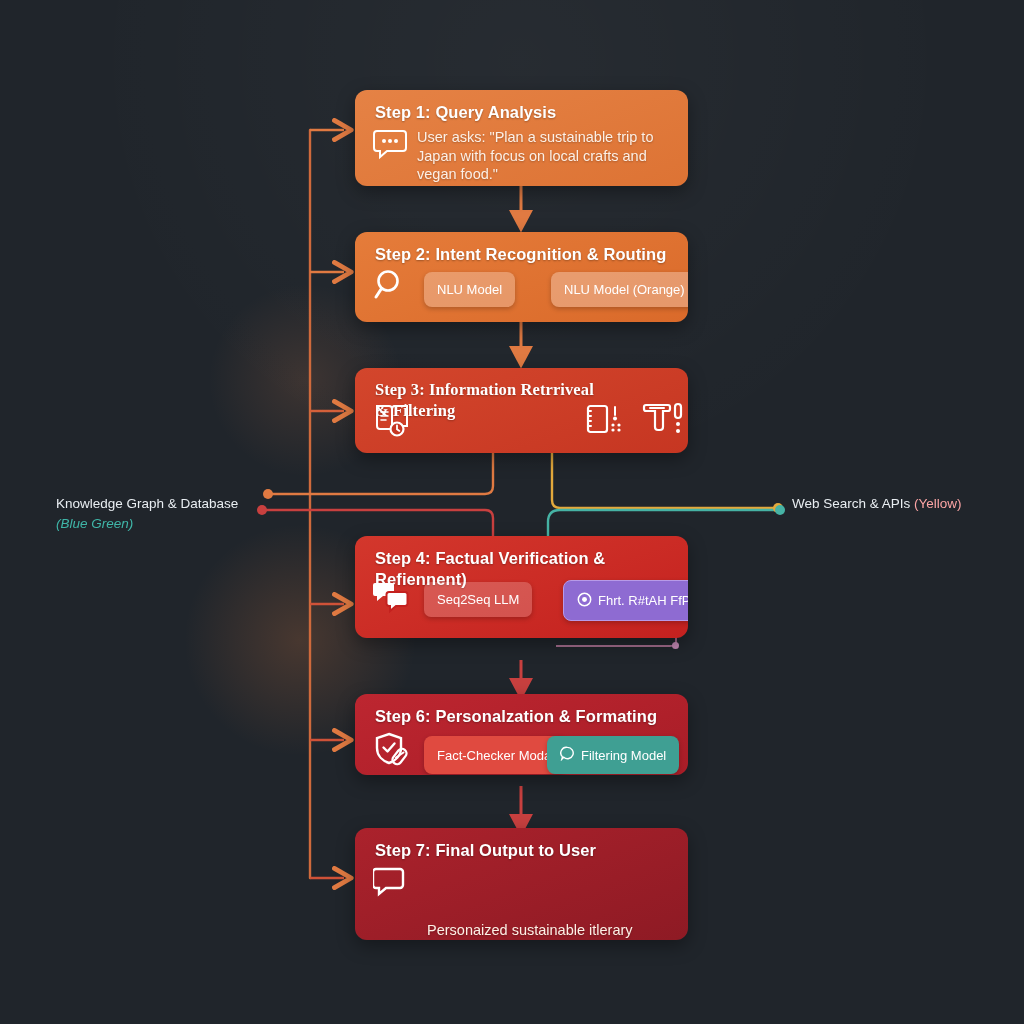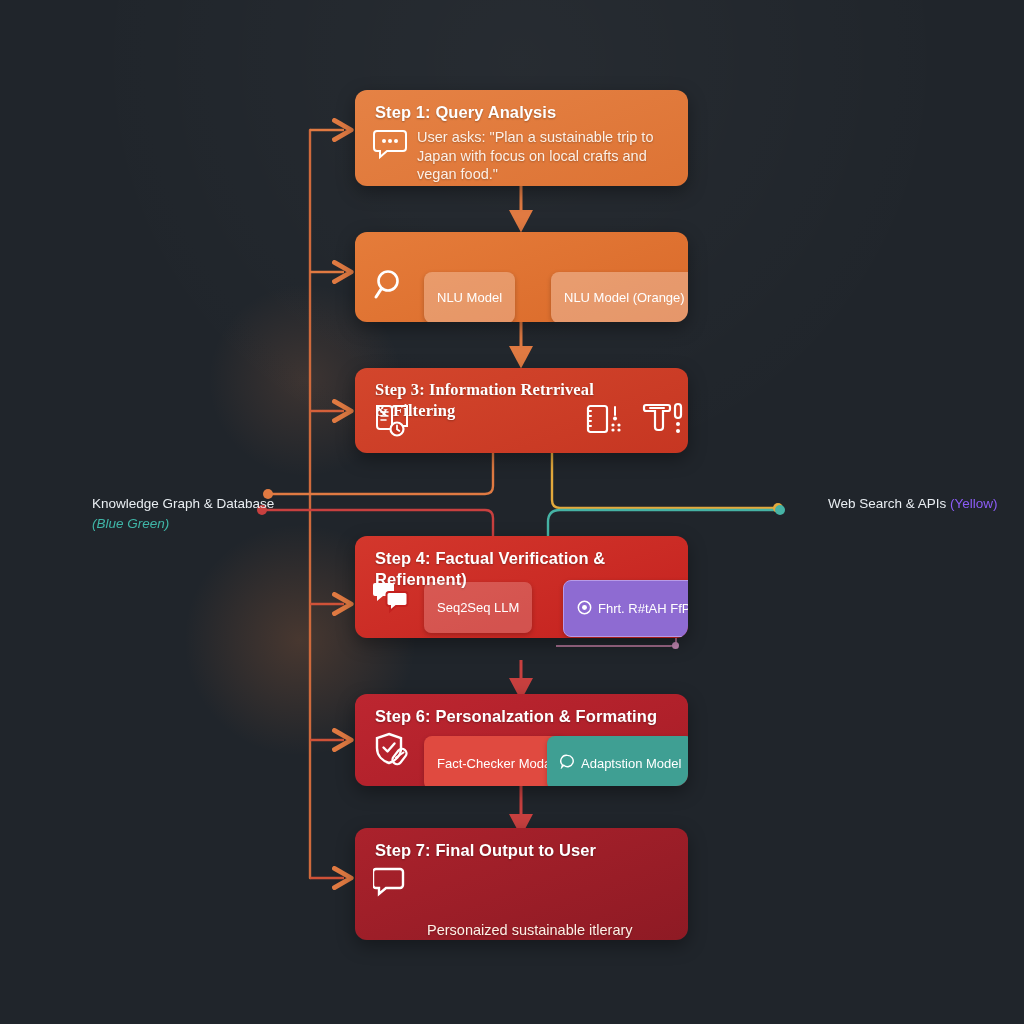--- a/index.html
+++ b/index.html
@@ -28,29 +28,29 @@
   }
   .box .desc{
     position:absolute;color:#fdf0e6;font-size:14.5px;line-height:1.28;
     text-shadow:0 1px 2px rgba(0,0,0,.25);
   }
   .icoL{position:absolute;left:18px;}
   .icoR{position:absolute;}
 
   .badge{
     position:absolute;display:flex;align-items:center;gap:6px;
-    border-radius:8px;padding:12px 13px;height:27px;
+    border-radius:8px;padding:4px 13px;height:27px;
     color:#fff;font-size:13px;white-space:nowrap;
     box-shadow:0 2px 5px rgba(0,0,0,.22);
   }
 
   
-  .sideLabel{position:absolute;font-size:13.5px;color:#e9eef2;line-height:1.45;margin-left:36px;}
+  .sideLabel{position:absolute;font-size:13.5px;color:#e9eef2;line-height:1.45;}
   .sideLabel .accentTeal{color:#3fb6a8;font-style:italic;}
-  .sideLabel .accentYellow{color:#8b5cf6;}
+  .sideLabel .accentYellow{color:#fca5a5;}
 
   
   .dot{position:absolute;border-radius:50%;}
   svg.wires{position:absolute;left:0;top:0;width:1024px;height:1024px;pointer-events:none;}
 </style>
 </head>
 <body>
 
 <div class="stage">
 
@@ -124,20 +124,21 @@
         <path d="M4,3 h26 a3,3 0 0 1 3,3 v14 a3,3 0 0 1 -3,3 H14 l-7,6 v-6 H4 a3,3 0 0 1 -3,-3 V6 a3,3 0 0 1 3,-3 z" stroke="#ffffff" stroke-width="2" fill="none"></path>
         <circle cx="11" cy="13" r="2" fill="#fff"></circle>
           <circle cx="17" cy="13" r="2" fill="#fff"></circle>
           <circle cx="23" cy="13" r="2" fill="#fff"></circle>
       </svg>
     </span>
     <div class="desc" style="left:62px;top:38px;width:262px;">User asks: "Plan a sustainable trip to Japan with focus on local crafts and vegan food."</div>
   </div>
 
   <div class="box" style="left:355px;top:232px;width:333px;height:90px;background:linear-gradient(160deg,#e57c3a 0%,#da6a2a 100%);">
+    <div class="title">Step 2: Intent Recognition &amp; Routing</div>
     <span class="icoL" style="top:36px;">
       <svg width="34" height="34" viewBox="0 0 34 34" fill="none">
         <circle cx="15" cy="13" r="9.5" stroke="#fff" stroke-width="2.6"></circle>
         <path d="M8.5,20.5 L3,29" stroke="#fff" stroke-width="3" stroke-linecap="round"></path>
       </svg>
     </span>
     <div class="badge" style="left:69px;top:40px;background:rgba(255,255,255,.27);">
       <span>NLU Model</span>
     </div>
     <div class="badge" style="left:196px;top:40px;background:rgba(255,255,255,.30);">
@@ -195,40 +196,40 @@
       <span>
         <svg width="15" height="15" viewBox="0 0 16 16">
             <circle cx="8" cy="8" r="6.6" stroke="#fff" stroke-width="1.6" fill="none"></circle>
             <circle cx="8" cy="8" r="2.6" fill="#fff"></circle>
           </svg>
       </span>
       <span>Fhrt. R#tAH FfP</span>
     </div>
   </div>
 
-  <div class="box" style="left:355px;top:694px;width:333px;height:92px;background:linear-gradient(160deg,#bd2630 0%,#a81d27 100%);">
+  <div class="box" style="left:355px;top:694px;width:333px;height:81px;background:linear-gradient(160deg,#bd2630 0%,#a81d27 100%);">
     <div class="title">Step 6: Personalzation &amp; Formating</div>
     <span class="icoL" style="top:36px;">
       <svg width="40" height="40" viewBox="0 0 40 40" fill="none">
         <path d="M16,4 L28,8 v10 c0,8 -6,13 -12,15 C10,31 4,26 4,18 V8z" stroke="#fff" stroke-width="2.4" fill="none"></path>
         <path d="M10.5,17.5 l4,4 l7,-8" stroke="#fff" stroke-width="2.4" fill="none" stroke-linecap="round" stroke-linejoin="round"></path>
         <rect x="22" y="18" width="9" height="17" rx="4.5" transform="rotate(38 26.5 26.5)" stroke="#fff" stroke-width="2.3" fill="none"></rect>
         <path d="M23,27.5 l7.5,-5" stroke="#fff" stroke-width="2" stroke-linecap="round"></path>
       </svg>
     </span>
     <div class="badge" style="left:69px;top:42px;height:30px;background:#e04a40;">
       <span>Fact-Checker Modal</span>
     </div>
     <div class="badge" style="left:192px;top:42px;height:30px;background:#3f9f93;">
       <span>
         <svg width="15" height="15" viewBox="0 0 16 16">
             <path d="M8,1.5 a6,6 0 1 1 -4,10.4 L2,14 l.6-2.4 A6,6 0 0 1 8,1.5z" stroke="#fff" stroke-width="1.5" fill="none"></path>
           </svg>
       </span>
-      <span>Adaptstion Model</span>
+      <span>Filtering Model</span>
     </div>
   </div>
 
   <div class="box" style="left:355px;top:828px;width:333px;height:112px;background:linear-gradient(160deg,#ab222c 0%,#8e1a24 100%);">
     <div class="title">Step 7: Final Output to User</div>
     <span class="icoL" style="top:38px;">
       <svg width="34" height="32" viewBox="0 0 34 32" fill="none">
         <path d="M3,3 h24 a3,3 0 0 1 3,3 v13 a3,3 0 0 1 -3,3 H13 l-7,6 v-6 H3 a3,3 0 0 1 -3,-3 V6 a3,3 0 0 1 3,-3z" stroke="#fff" stroke-width="2.4" fill="none"></path>
       </svg>
     </span>

